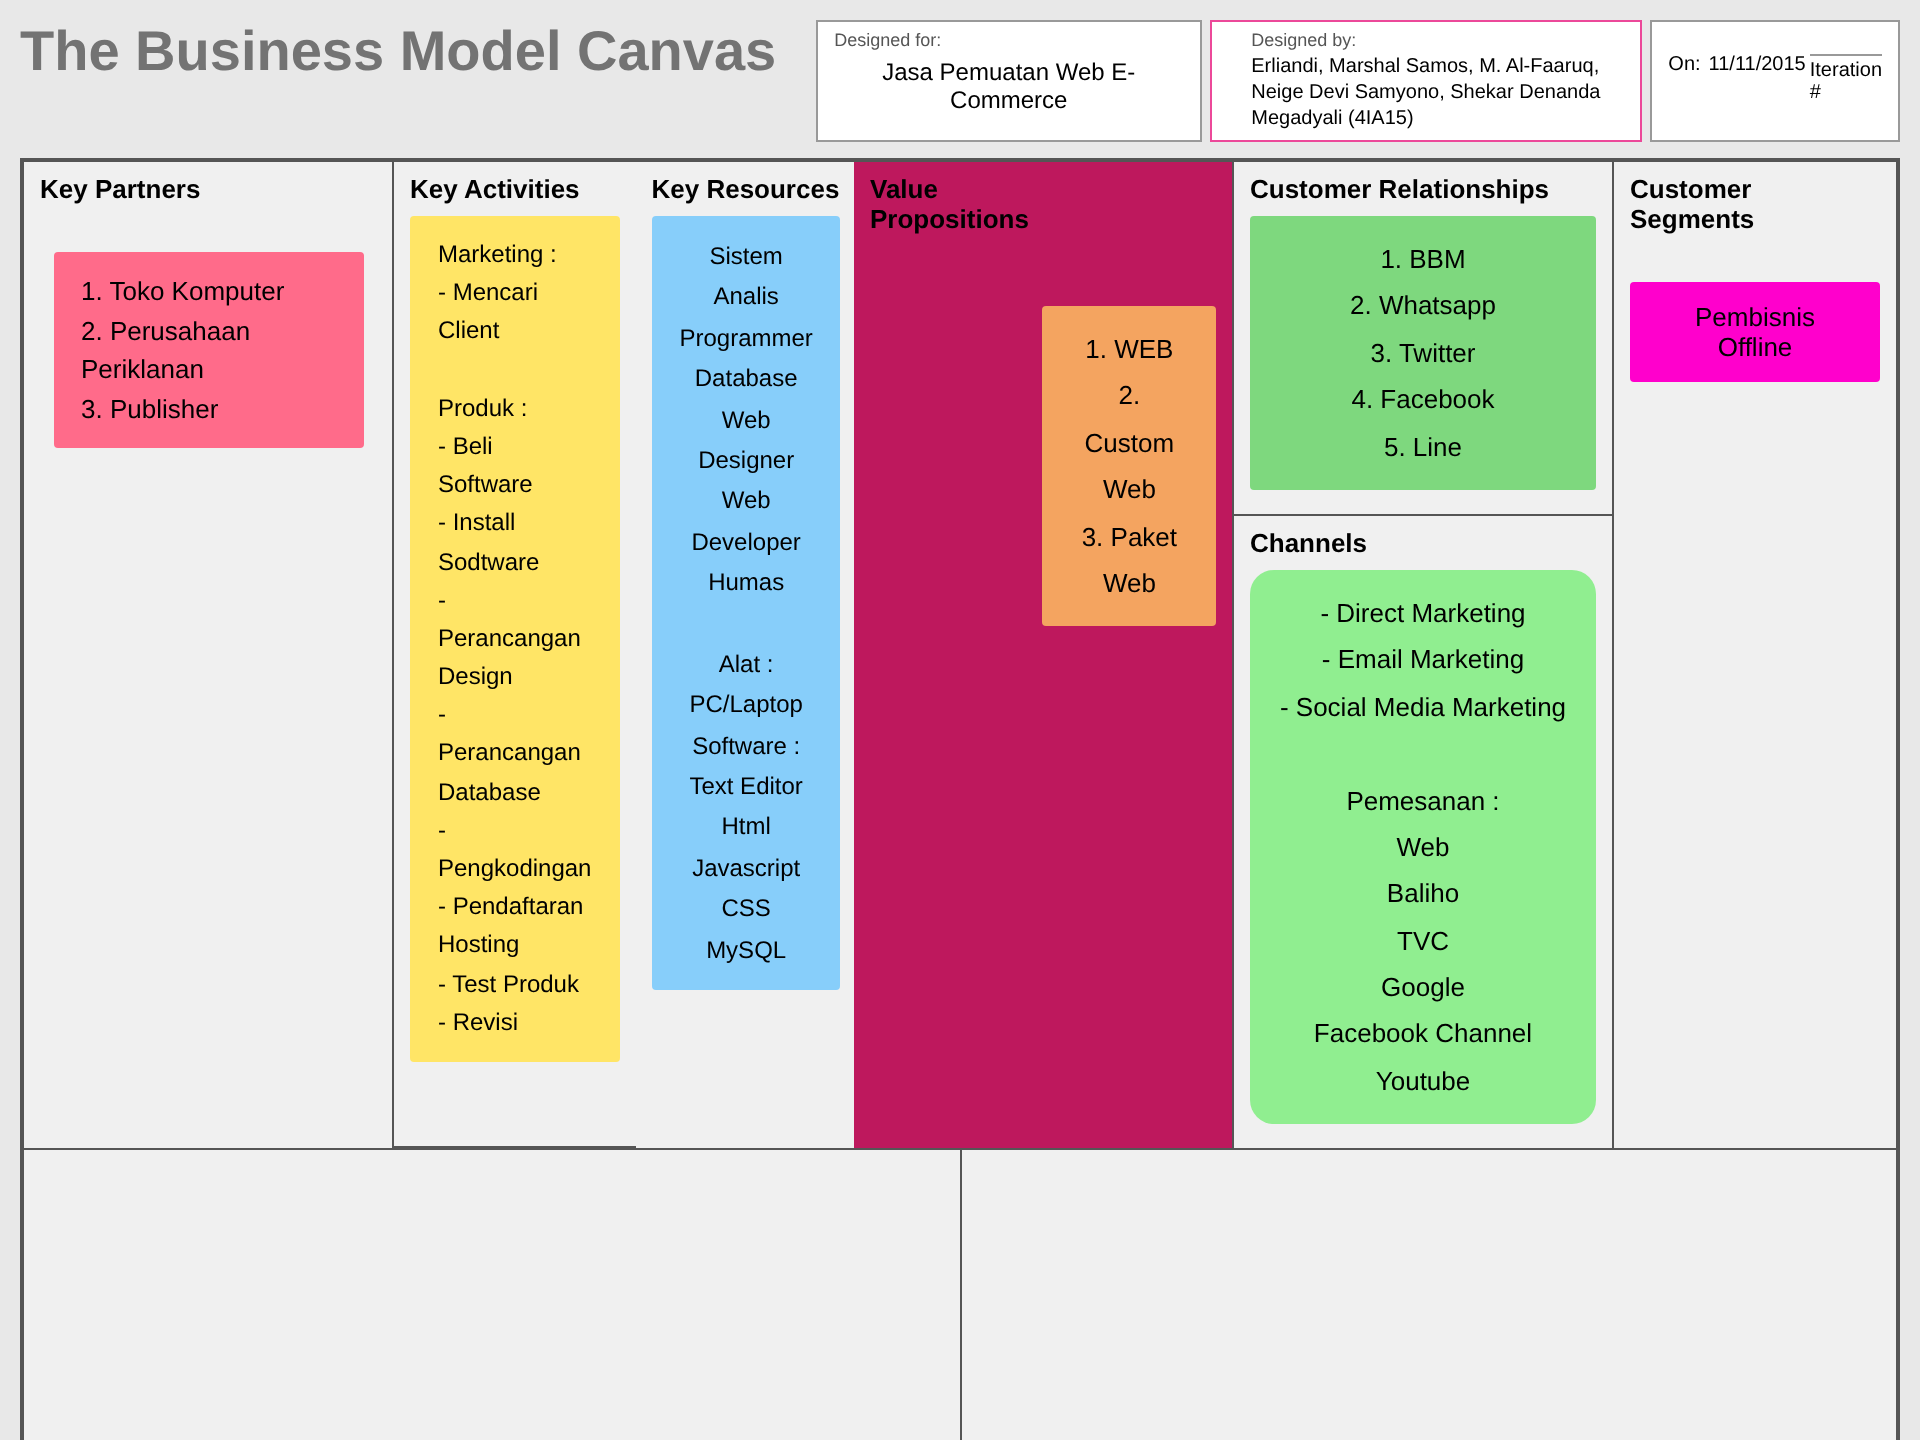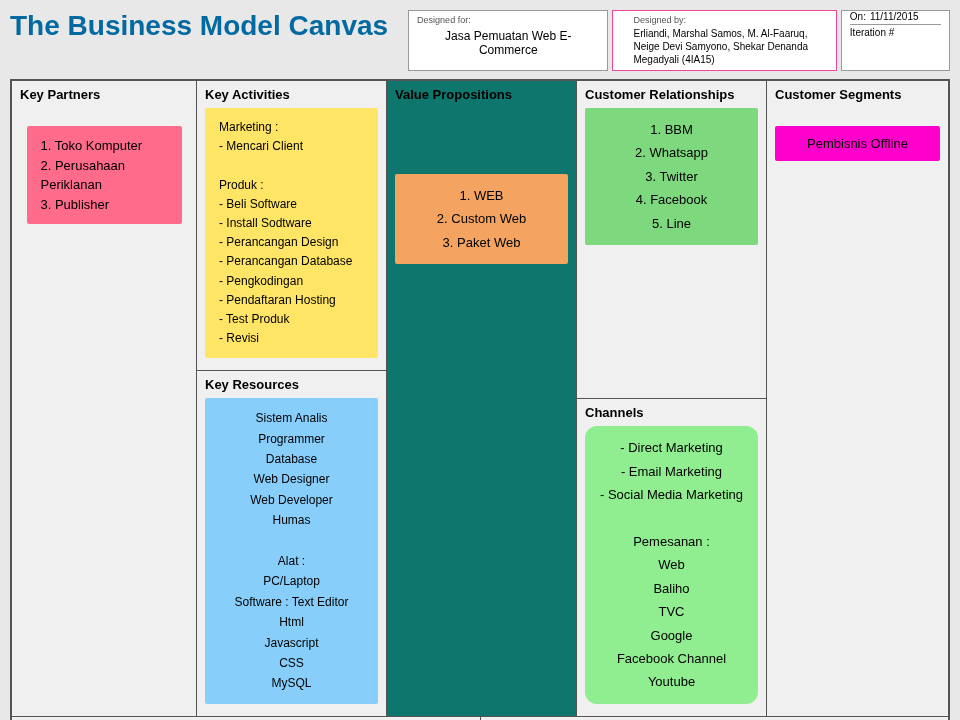--- a/index.html
+++ b/index.html
@@ -18,21 +18,21 @@
       background: #e8e8e8;
     }
     .top-header {
       display: flex;
       align-items: flex-start;
       margin-bottom: 8px;
     }
     .title {
       font-size: 28px;
       font-weight: bold;
-      color: #0369a1;
+      color: #737373;
       margin-right: 20px;
       white-space: nowrap;
     }
     .header-boxes {
       display: flex;
       gap: 4px;
       flex: 1;
     }
     .designed-for-box {
       border: 1px solid #999;
@@ -59,25 +59,25 @@
       font-size: 9px;
       color: #555;
     }
     .designed-by-value {
       font-size: 10px;
       margin-top: 2px;
       line-height: 1.3;
     }
     .date-iter-box {
       border: 1px solid #999;
-      padding: 0 8px;
+      padding: 16px 8px;
       background: #fff;
       flex: 0.7;
       display: flex;
-      flex-direction: column;
+      flex-direction: row;
       gap: 2px;
     }
     .date-row {
       font-size: 10px;
       display: flex;
       gap: 4px;
     }
     .iter-row {
       font-size: 10px;
       border-top: 1px solid #999;
@@ -195,36 +195,36 @@
 
     <div style="display:flex; border-bottom: 1.5px solid #555;">
 
       <div style="width:185px; border-right:1.5px solid #555; padding:6px 8px; background:#f0f0f0; display:flex; flex-direction:column;">
         <div class="cell-title">Key Partners</div>
         <div style="margin-top:10px;">
           <div class="sticky-pink">1. Toko Komputer<br>2. Perusahaan<br>Periklanan<br>3. Publisher</div>
         </div>
       </div>
 
-      <div style="width:190px; border-right:1.5px solid #555; display:flex; flex-direction:column;">
+      <div style="width:190px; border-right:1.5px solid #555; display:flex; flex-direction:row;">
         <div style="padding:6px 8px; background:#f0f0f0; border-bottom:1.5px solid #555; flex:1;">
           <div class="cell-title">Key Activities</div>
           <div class="sticky-yellow">
             Marketing :<br>- Mencari Client<br><br>Produk :<br>- Beli Software<br>- Install Sodtware<br>- Perancangan Design<br>- Perancangan Database<br>- Pengkodingan<br>- Pendaftaran Hosting<br>- Test Produk<br>- Revisi
           </div>
         </div>
         <div style="padding:6px 8px; background:#f0f0f0;">
           <div class="cell-title">Key Resources</div>
           <div class="sticky-blue">
             Sistem Analis<br>Programmer<br>Database<br>Web Designer<br>Web Developer<br>Humas<br><br>Alat :<br>PC/Laptop<br>Software : Text Editor<br>Html<br>Javascript<br>CSS<br>MySQL
           </div>
         </div>
       </div>
 
-      <div style="width:190px; border-right:1.5px solid #555; padding:6px 8px; background:#0f766e; display:flex; flex-direction:column;">
+      <div style="width:190px; border-right:1.5px solid #555; padding:6px 8px; background:#be185d; display:flex; flex-direction:row;margin-left:40px;">
         <div class="cell-title">Value Propositions</div>
         <div style="margin-top: 60px;">
           <div class="sticky-orange">
             1. WEB<br>2. Custom Web<br>3. Paket Web
           </div>
         </div>
       </div>
 
       <div style="width:190px; border-right:1.5px solid #555; display:flex; flex-direction:column;">
         <div style="padding:6px 8px; background:#f0f0f0; border-bottom:1.5px solid #555; flex:1;">

